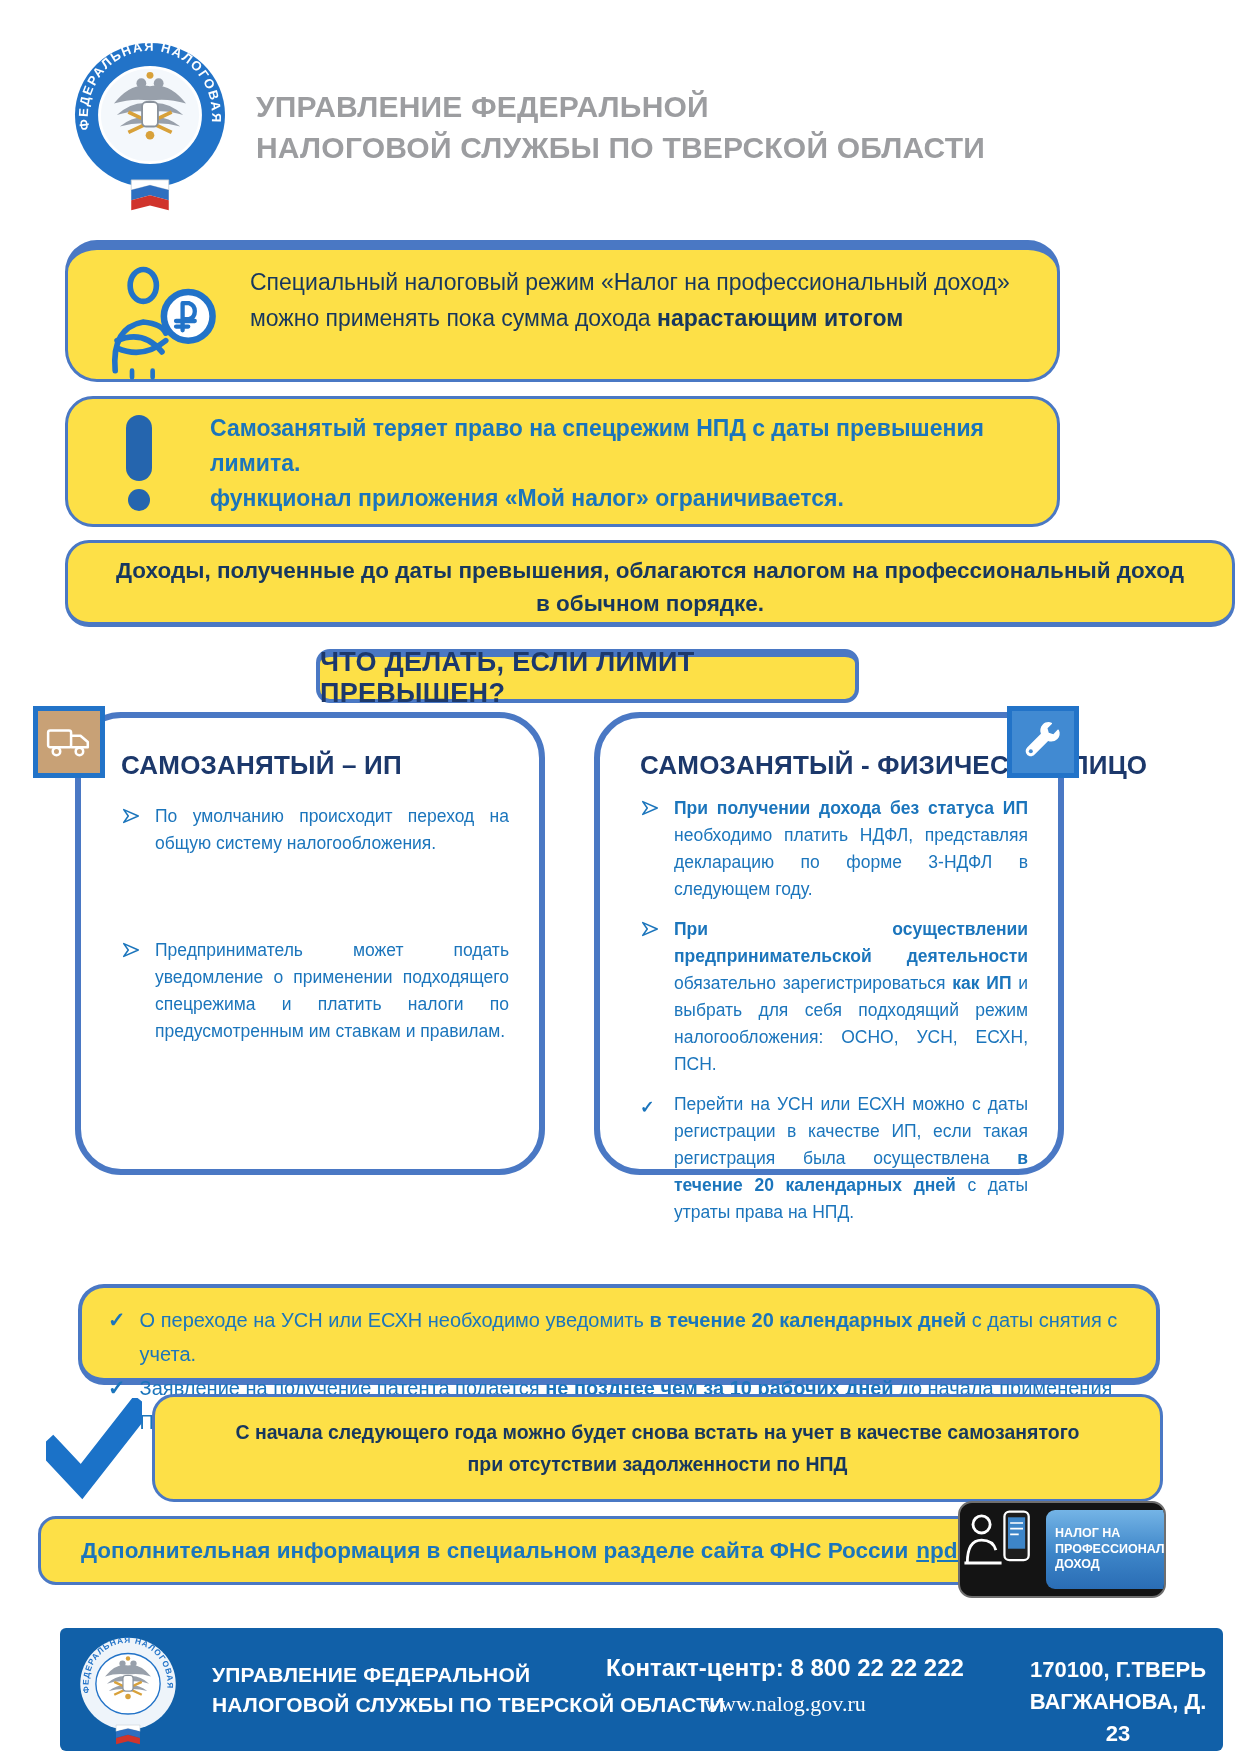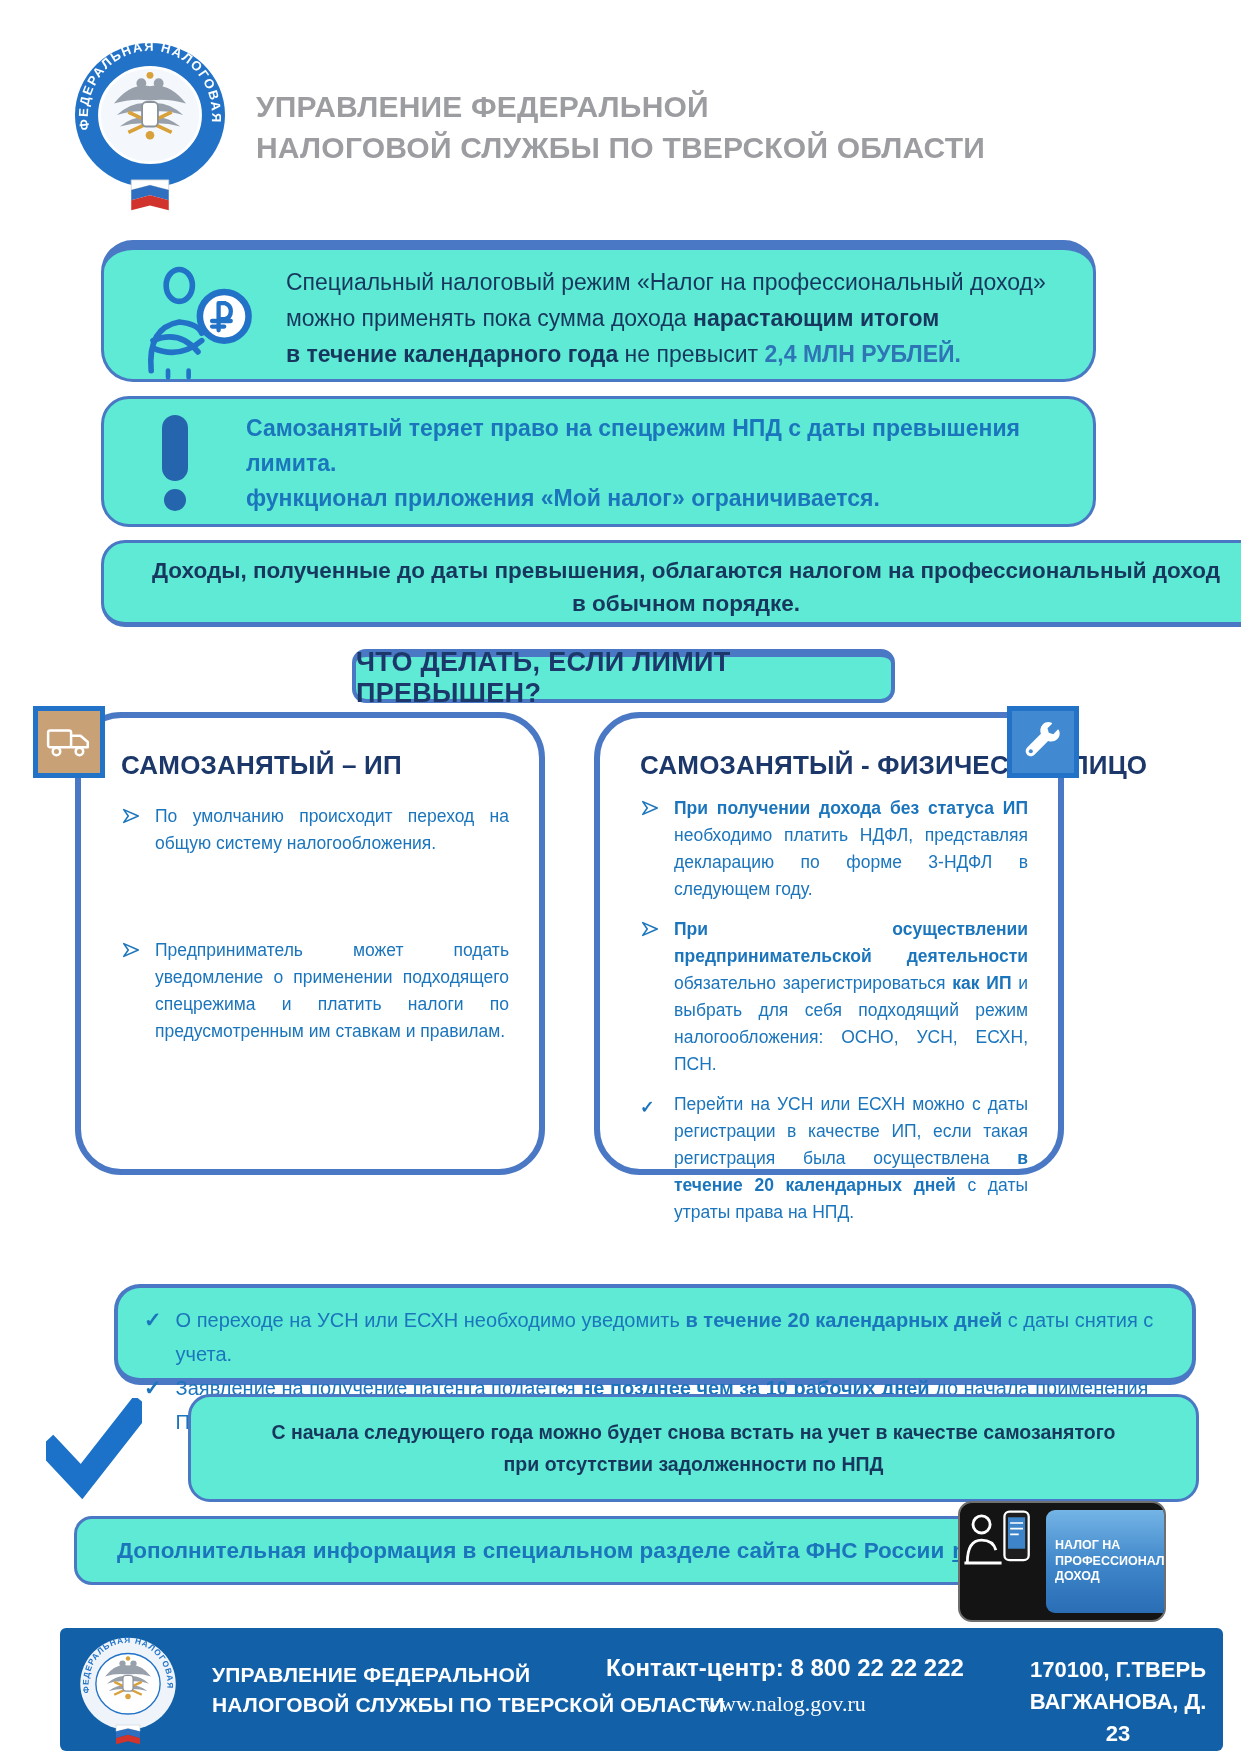--- a/index.html
+++ b/index.html
@@ -9,21 +9,21 @@
     font-family: "Liberation Sans", sans-serif; overflow: hidden;
   }
   b { font-weight: 700; }
 
   
   .header-logo { position:absolute; left:70px; top:40px; width:160px; height:176px; }
   .org-title { position:absolute; left:256px; top:86px; font-size:30px; font-weight:700;
                color:#9c9da0; line-height:41px; letter-spacing:.2px; }
 
   
-  .rbox { position:absolute; background:#5eead4; border:3px solid #4a78c4; border-radius:28px;margin-left:36px; }
+  .rbox { position:absolute; background:#fde047; border:3px solid #4a78c4; border-radius:28px; }
 
   .box1 { left:65px; top:240px; width:995px; height:142px; border-top-width:10px; border-radius:32px; }
   .person-icon { position:absolute; left:28px; top:12px; width:132px; height:118px; }
   .box1-text { position:absolute; left:182px; top:14px; right:24px;
                color:#17375e; font-size:23px; line-height:36px; }
   .accent { color:#2e75b6; }
 
   .box2 { left:65px; top:396px; width:995px; height:131px; }
   .excl-icon { position:absolute; left:58px; top:16px; width:30px; height:96px; }
   .excl-bar { width:26px; height:66px; background:#2565ae; border-radius:13px; }
@@ -71,21 +71,21 @@
   .restart-box { left:152px; top:1394px; width:1011px; height:108px; border-radius:22px;
                  display:flex; flex-direction:column; align-items:center; justify-content:center;
                  color:#17375e; font-size:19.5px; font-weight:700; line-height:32px; text-align:center; }
 
   
   .info-bar { left:38px; top:1516px; width:1083px; height:69px; border-radius:18px;
               display:flex; align-items:center; padding-left:40px;
               color:#1b75bc; font-size:22.5px; font-weight:700; }
   .info-bar a { color:#1b75bc; text-decoration:underline; margin-left:8px; }
 
-  .badge { position:absolute; left:958px; top:1501px; width:208px; height:121px; background:#141414;
+  .badge { position:absolute; left:958px; top:1501px; width:208px; height:97px; background:#141414;
            border:2px solid #6f6f6f; border-radius:14px; display:flex; overflow:hidden; z-index:6; }
   .badge-art { flex:0 0 86px; position:relative; }
   .badge-panel { flex:1; margin:7px 7px 7px 0; border-radius:9px;
                  background:linear-gradient(180deg,#74b4e6 0%,#3d85c8 55%,#2a6db5 100%);
                  color:#fff; font-weight:700; font-size:12.5px; line-height:15.5px;
                  display:flex; flex-direction:column; justify-content:center; padding-left:9px; }
 
   
   .footer { position:absolute; left:60px; top:1628px; width:1163px; height:123px;
             background:#1160a8; border-radius:6px; color:#fff; }
@@ -140,21 +140,20 @@
           <path d="M12 84 Q40 72 60 96" stroke-width="6"></path>
           <path d="M28 116 v7 M50 116 v7" stroke-width="5"></path>
           <circle cx="88" cy="58" r="26" stroke-width="7" fill="#ffffff"></circle>
           <path d="M82 44 V73 M75 63 H95 M75 69 H88 M82 44 H89 A9 9 0 0 1 89 61 H82" stroke-width="4.6"></path>
         </g>
       </svg>
     </div>
     <div class="box1-text">
       <div><span>Специальный налоговый режим «Налог на профессиональный доход»</span></div>
       <div><span>можно применять пока сумма дохода </span><b>нарастающим итогом</b></div>
-      <div><b>в течение календарного года</b><span> не превысит </span><b class="accent">2,4 МЛН РУБЛЕЙ.</b></div>
     </div>
   </div>
 
   <div class="rbox box2">
     <div class="excl-icon">
       <div class="excl-bar"></div>
       <div class="excl-dot"></div>
     </div>
     <div class="box2-text">
       <div>Самозанятый теряет право на спецрежим НПД с даты превышения лимита.</div>

